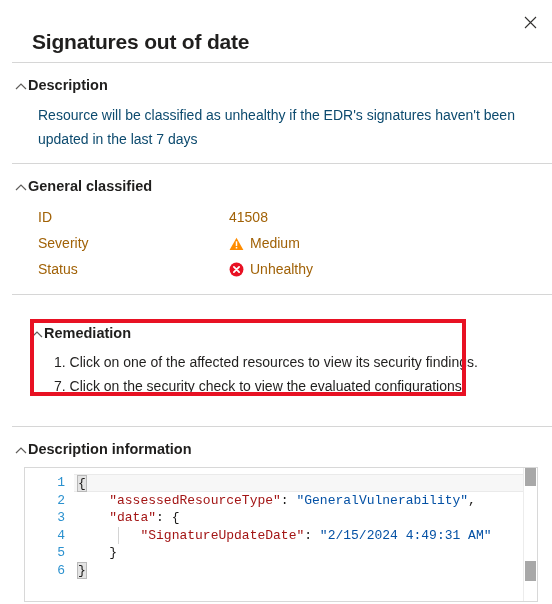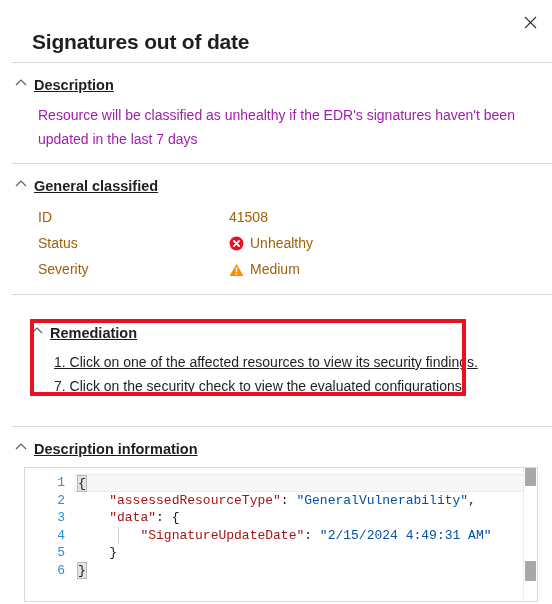--- a/index.html
+++ b/index.html
@@ -60,25 +60,24 @@
     margin-left: 12px;
     margin-right: 0px;
   }
 
   
   .section {
     padding: 13px 0 12px 14px;
   }
   .section-head {
     display: flex;
-    align-items: flex-start;
-    gap: 6px;
+    align-items: flex-end;
+    gap: 0;
     cursor: pointer;
     user-select: none;
-    text-decoration: underline;
   }
   .chev {
     width: 14px;
     height: 14px;
     flex: none;
     display: block;
   }
   .section-title {
     font-size: 14.5px;
     font-weight: bold;
@@ -86,21 +85,21 @@
     line-height: 18px;
   }
   .section-body {
     padding-left: 24px;
     padding-top: 9px;
   }
 
   .desc-text {
     font-size: 14px;
     line-height: 24px;
-    color: #a21caf;
+    color: #0c4a6e;
     max-width: 500px;
   }
 
   
   .kv-row {
     display: flex;
     align-items: center;
     height: 26px;
     font-size: 14px;
     color: #a16207;
@@ -133,21 +132,20 @@
   }
   .rem-list {
     padding-left: 24px;
     padding-top: 8px;
   }
   .rem-item {
     font-size: 14px;
     line-height: 24px;
     color: #201f1e;
     white-space: nowrap;
-    text-decoration: underline;
   }
 
   
   .code-outer {
     margin-left: 24px;
     margin-right: 14px;
     margin-top: 9px;
     border: 1px solid #d8d8d8;
     background: #ffffff;
     height: 135px;
@@ -270,46 +268,46 @@
         <path d="M2 9 L7 4 L12 9" stroke="#605e5c" stroke-width="1.2" fill="none"></path>
       </svg>
       <span class="section-title">General classified</span>
     </div>
     <div class="section-body">
 
       <div class="kv-row">
         <div class="kv-key">ID</div>
         <div class="kv-val">
           <span>41508</span>
-        </div>
-      </div>
-
-      <div class="kv-row">
-        <div class="kv-key">Status</div>
-        <div class="kv-val">
-          <svg width="15" height="15" viewBox="0 0 16 16">
-            <circle cx="8" cy="8" r="7.4" fill="#e81123"></circle>
-            <path d="M5.2 5.2 L10.8 10.8 M10.8 5.2 L5.2 10.8" stroke="#ffffff" stroke-width="1.9" stroke-linecap="round"></path>
-          </svg>
-          <span>Unhealthy</span>
         </div>
       </div>
 
       <div class="kv-row">
         <div class="kv-key">Severity</div>
         <div class="kv-val">
           <svg width="15" height="14" viewBox="0 0 16 15">
             <path d="M8 0.8 L15.4 14 L0.6 14 Z" fill="#ff8c00"></path>
             <rect x="7.2" y="4.6" width="1.6" height="5" fill="#ffffff"></rect>
             <rect x="7.2" y="10.6" width="1.6" height="1.7" fill="#ffffff"></rect>
           </svg>
           <span>Medium</span>
         </div>
       </div>
 
+      <div class="kv-row">
+        <div class="kv-key">Status</div>
+        <div class="kv-val">
+          <svg width="15" height="15" viewBox="0 0 16 16">
+            <circle cx="8" cy="8" r="7.4" fill="#e81123"></circle>
+            <path d="M5.2 5.2 L10.8 10.8 M10.8 5.2 L5.2 10.8" stroke="#ffffff" stroke-width="1.9" stroke-linecap="round"></path>
+          </svg>
+          <span>Unhealthy</span>
+        </div>
+      </div>
+
     </div>
   </div>
 
   <div class="divider"></div>
 
   <div class="remediation-wrap">
     <div class="redbox"></div>
     <div class="section">
       <div class="section-head">
         <svg class="chev" viewBox="0 0 14 14">

